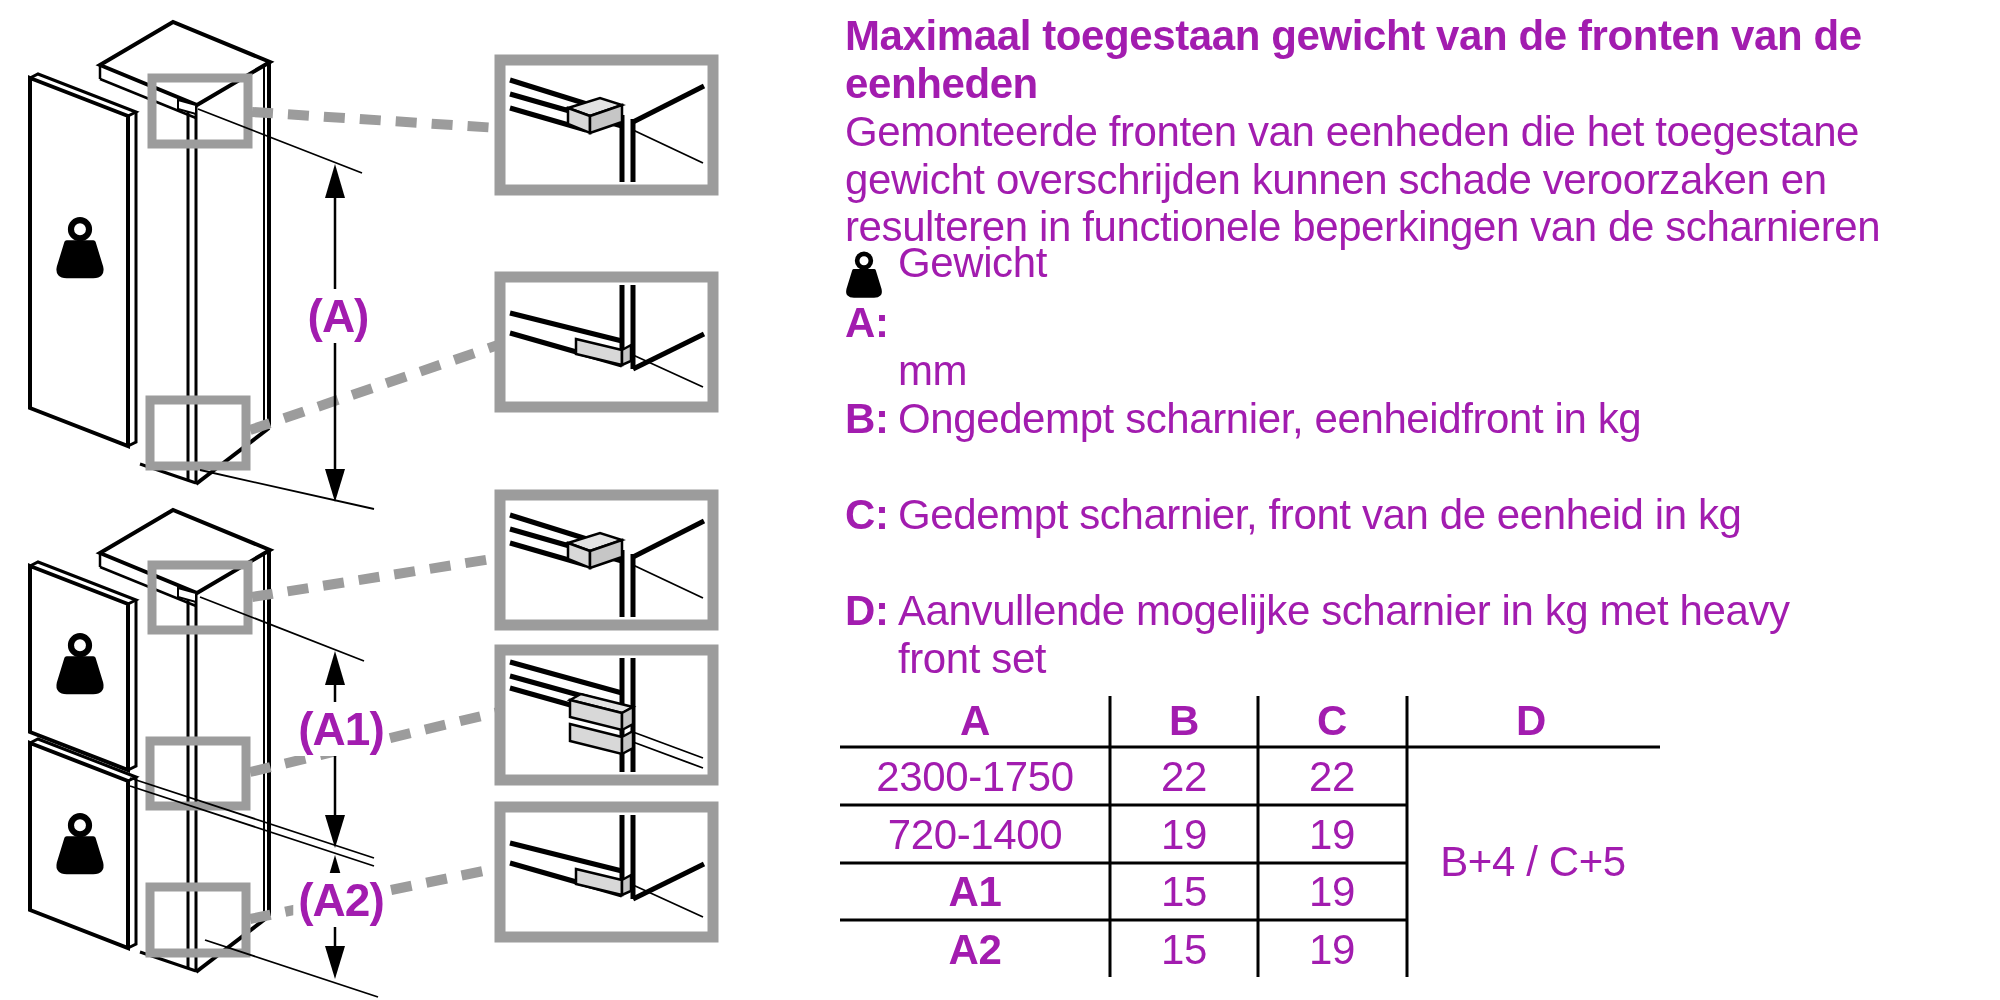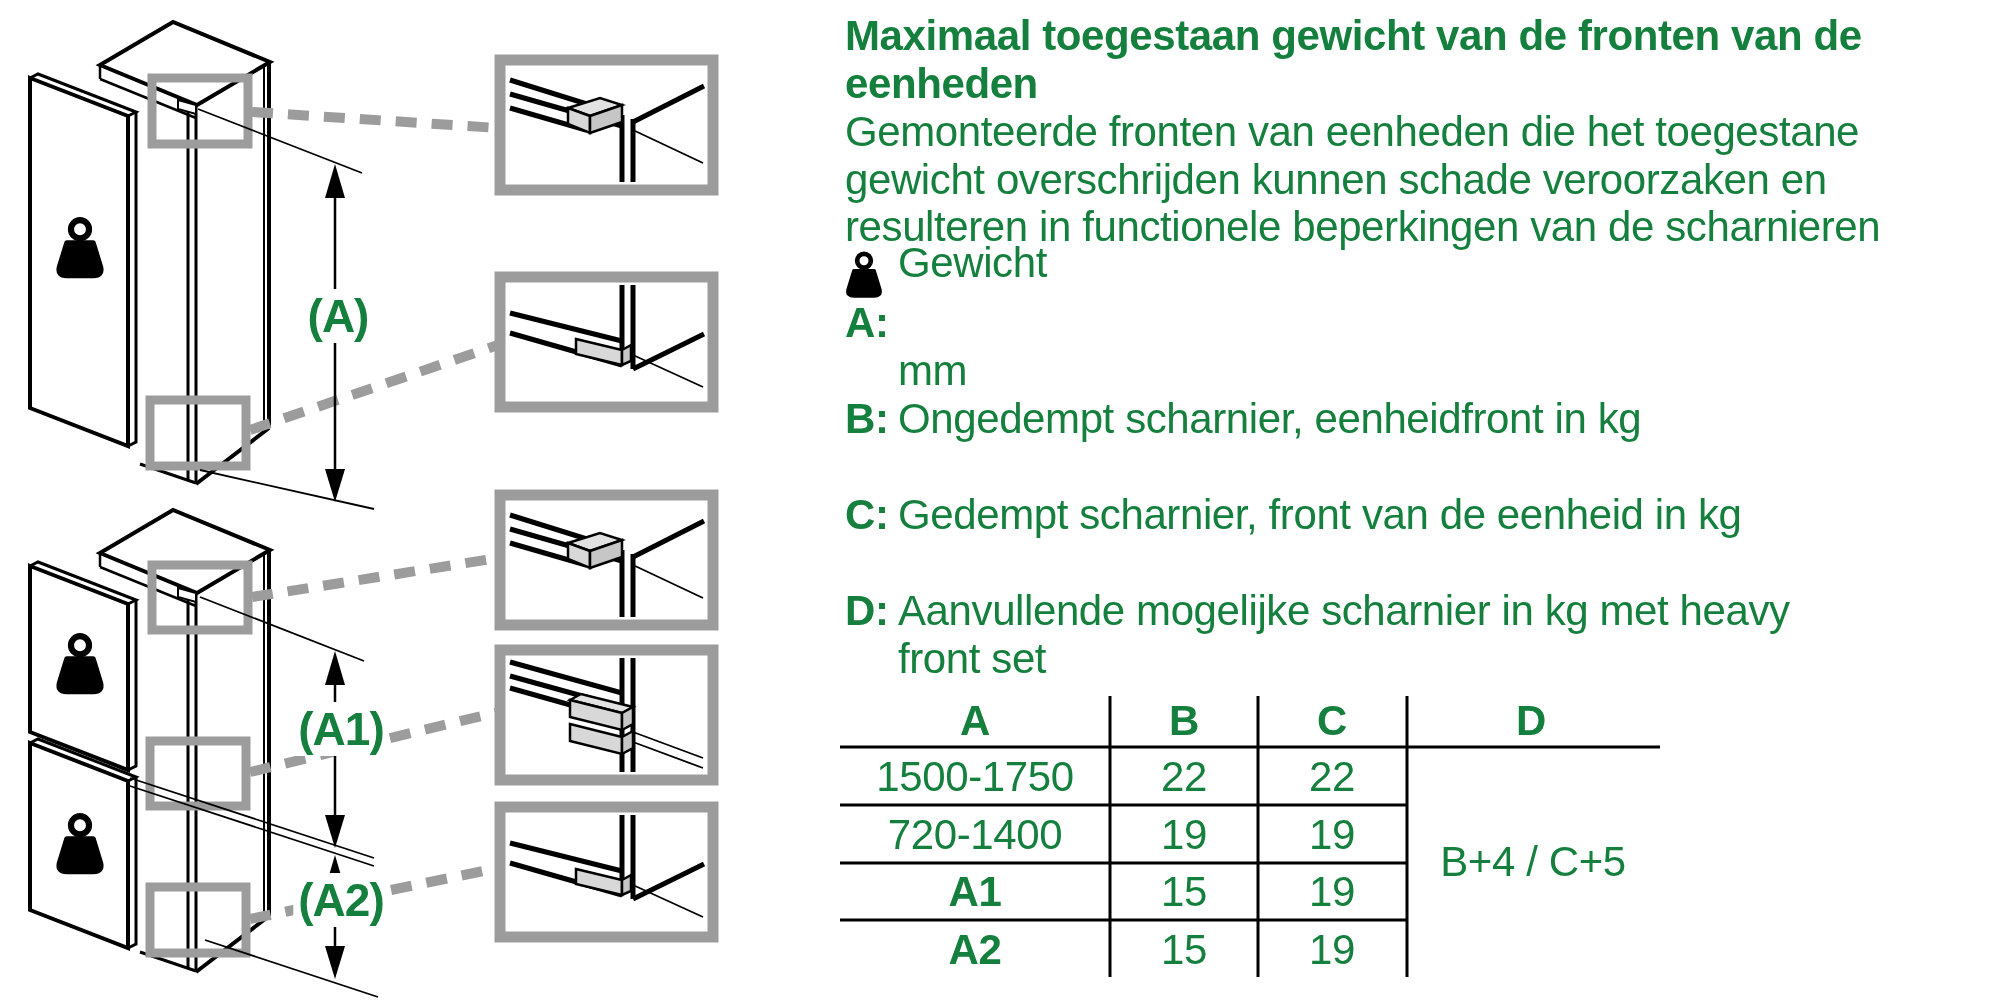--- a/index.html
+++ b/index.html
@@ -1,17 +1,17 @@
 <!DOCTYPE html>
 <html><head>
 <meta charset="utf-8">
 <style>
   html,body{margin:0;padding:0;background:#fff;}
   #screen{position:relative;width:2000px;height:1000px;background:#fff;overflow:hidden;
-          font-family:"Liberation Sans",sans-serif;color:#15803d;}
+          font-family:"Liberation Sans",sans-serif;color:#a21caf;}
   #art{position:absolute;left:0;top:0;}
   .t{position:absolute;font-size:42px;line-height:48px;letter-spacing:-0.4px;white-space:nowrap;}
   .b{font-weight:bold;}
   .dim{position:absolute;transform:translate(-50%,-50%);font-weight:bold;font-size:46px;
        letter-spacing:-1px;background:#fff;padding:0 5px;white-space:nowrap;}
   .tc{position:absolute;transform:translate(-50%,-50%);font-size:42px;letter-spacing:-0.4px;white-space:nowrap;}
 </style>
 </head>
 <body>
 
@@ -210,21 +210,21 @@
 
 <div class="dim" style="left:338px;top:316px">(A)</div>
 <div class="dim" style="left:341px;top:729px">(A1)</div>
 <div class="dim" style="left:341px;top:900px">(A2)</div>
 
 <div class="tc b" style="left:975px;top:721px">A</div>
 <div class="tc b" style="left:1184px;top:721px">B</div>
 <div class="tc b" style="left:1332px;top:721px">C</div>
 <div class="tc b" style="left:1531px;top:721px">D</div>
 
-<div class="tc" style="left:975px;top:777px">1500-1750</div>
+<div class="tc" style="left:975px;top:777px">2300-1750</div>
 <div class="tc" style="left:1184px;top:777px">22</div>
 <div class="tc" style="left:1332px;top:777px">22</div>
 
 <div class="tc" style="left:975px;top:835px">720-1400</div>
 <div class="tc" style="left:1184px;top:835px">19</div>
 <div class="tc" style="left:1332px;top:835px">19</div>
 
 <div class="tc b" style="left:975px;top:892px">A1</div>
 <div class="tc" style="left:1184px;top:892px">15</div>
 <div class="tc" style="left:1332px;top:892px">19</div>

